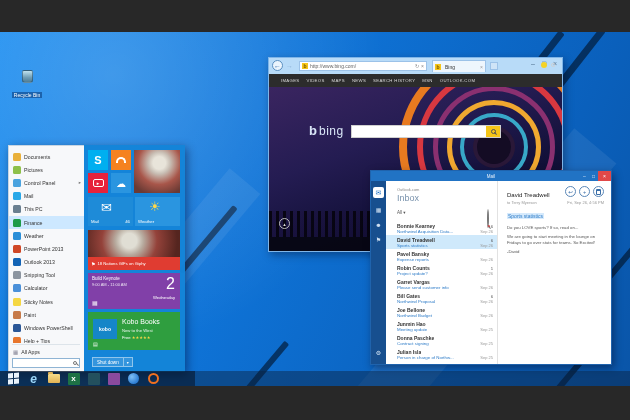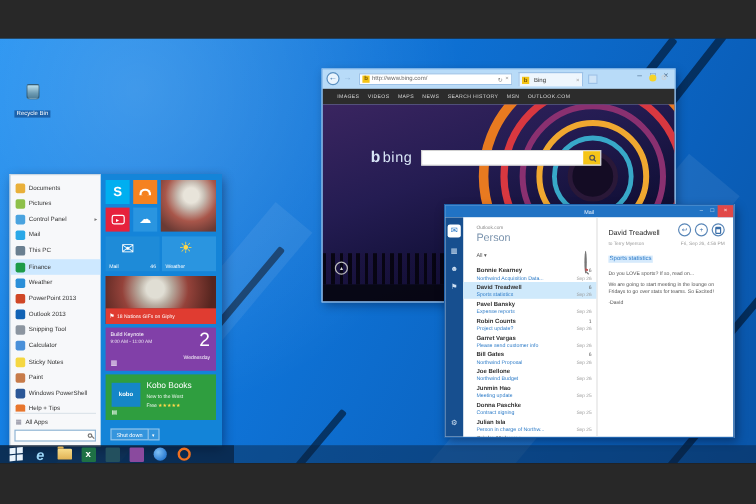--- a/index.html
+++ b/index.html
@@ -262,21 +262,21 @@
     <div class="mail-body">
       <div class="mail-side">
         <span class="ms-app">✉</span>
         <span class="ms-ico">▦</span>
         <span class="ms-ico">☻</span>
         <span class="ms-ico">⚑</span>
         <span class="ms-ico ms-bottom">⚙</span>
       </div>
       <div class="mail-list">
         <div class="ml-account">Outlook.com</div>
-        <div class="ml-inbox">Person</div>
+        <div class="ml-inbox">Inbox</div>
         <div class="ml-filter">All ▾</div>
         <div class="ml-search"><span class="mag-grey"></span></div>
         <div class="ml-rows">
 
         <div class="mrow">
               <div class="mrow-top">
                 <span class="mname">Bonnie Kearney</span>
                 <span class="mbadge"><span class="mflag">⚑</span><span>6</span></span>
               </div>
               <div class="mrow-bot">

